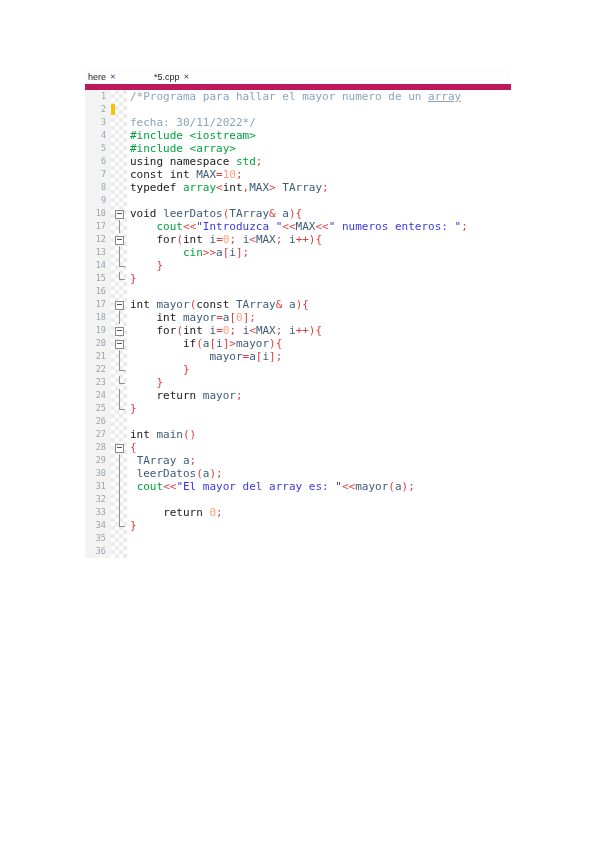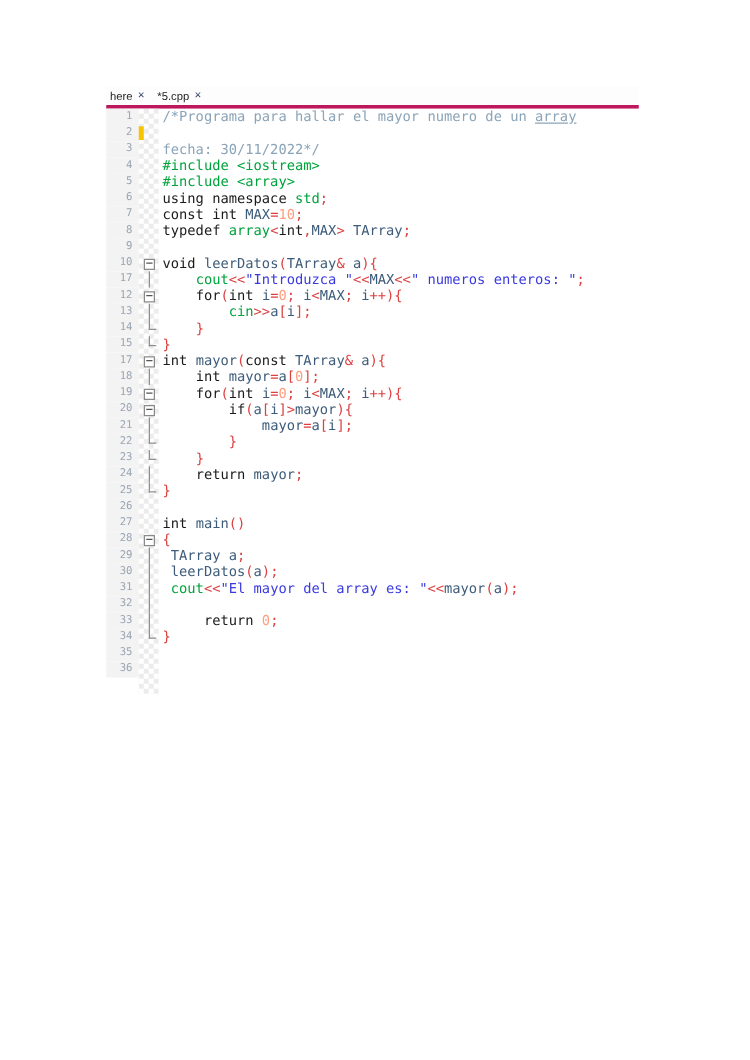--- a/index.html
+++ b/index.html
@@ -1,17 +1,17 @@
 <!DOCTYPE html>
 <html style="--c-kw: #1a1a1a; --c-lib: #00a33c; --c-pre: #00a33c; --c-str: #3a3ae0; --c-num: #ff9f80; --c-sym: #dc4040; --c-id: #3e5c7a; --c-com: #8ba4b8; --c-gutter_text: #9aa5b2; --c-cursor: #f6c400;"><head>
 <meta charset="utf-8">
 <style>
   html,body{margin:0;padding:0;background:#ffffff;width:600px;height:848px;overflow:hidden;}
   .window{position:absolute;left:85px;top:69px;width:426px;font-family:"Liberation Sans",sans-serif;}
-  .tabbar{height:15px;display:flex;align-items:flex-end;font-size:9px;color:#222;background:#fdfdfd;border-bottom:3px solid #be185d;}
+  .tabbar{height:15px;display:flex;align-items:flex-end;font-size:9px;color:#222;background:#fdfdfd;border-bottom:6px solid #be185d;gap:28px;}
   .tab{display:flex;align-items:center;gap:4px;padding:0 7px 0 3px;height:100%;cursor:default;}
   .tab .close{font-size:7px;color:#3a4a6a;line-height:1;}
   .editor{position:relative;background:#ffffff;}
   .checker{position:absolute;left:26px;top:0;width:16px;height:468px;
     background:conic-gradient(#ececec 25%, #ffffff 0 50%, #ececec 0 75%, #ffffff 0) 0 0/8px 8px;}
   .row{display:flex;height:13px;line-height:13px;position:relative;}
   .ln{width:21px;padding-right:5px;text-align:right;background:#f3f3f3;color:#9aa5b2;
       font-size:8.5px;font-family:"DejaVu Sans Mono",monospace;flex:0 0 auto;}
   .fold{width:16px;flex:0 0 auto;position:relative;}
   .fbox{display:block;width:7px;height:7px;border:1px solid #8a8a8a;background:#fff;margin:3px 0 0 4px;position:relative;}
@@ -131,20 +131,25 @@
           <span class="codeline"><span class="seg-ind">    </span><span class="seg-sym">}</span></span>
         </div>
         <div class="row">
           <span class="ln">15</span>
           <span class="fold">
             <i class="fend"></i>
           </span>
           <span class="codeline"><span class="seg-sym">}</span></span>
         </div>
         <div class="row">
+          <span class="ln">16</span>
+          <span class="fold"></span>
+          <span class="codeline"></span>
+        </div>
+        <div class="row">
           <span class="ln">17</span>
           <span class="fold">
             <i class="fbox"></i>
           </span>
           <span class="codeline"><span class="seg-kw">int </span><span class="seg-id">mayor</span><span class="seg-sym">(</span><span class="seg-kw">const </span><span class="seg-id">TArray</span><span class="seg-sym">&amp;</span><span class="seg-id"> a</span><span class="seg-sym">){</span></span>
         </div>
         <div class="row">
           <span class="ln">18</span>
           <span class="fold">
             <i class="fline"></i>

